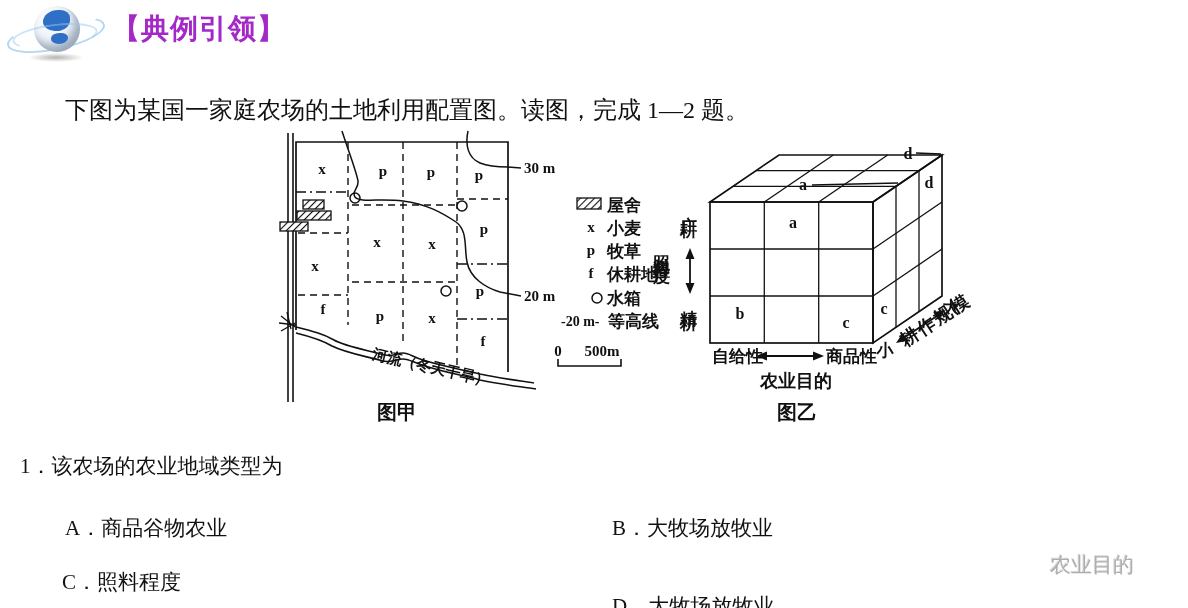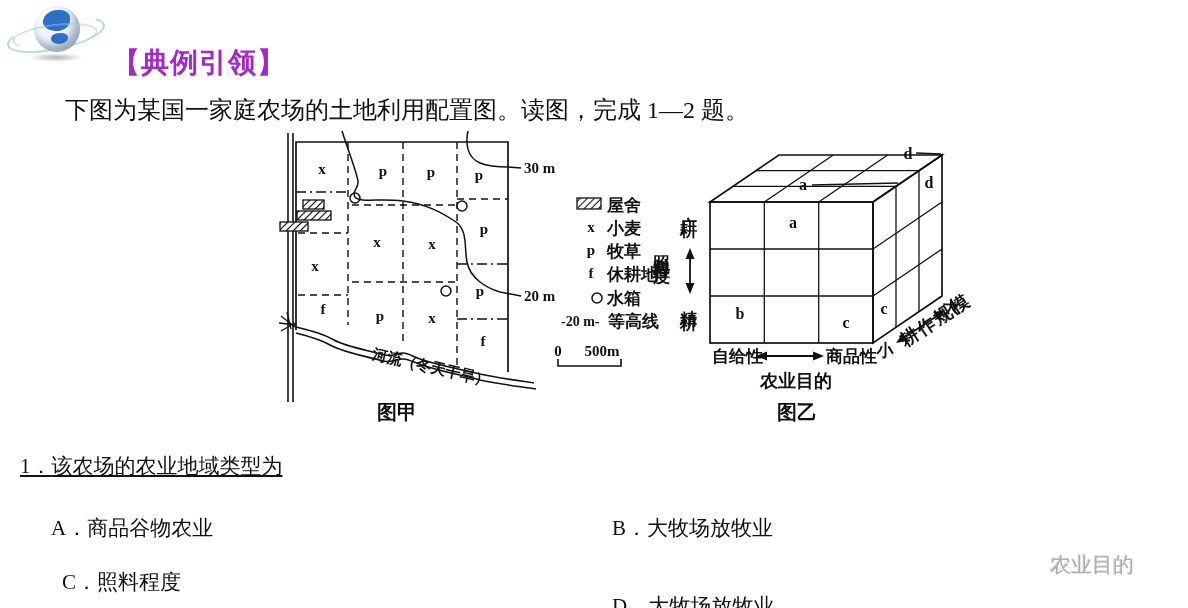--- a/index.html
+++ b/index.html
@@ -20,23 +20,23 @@
   .globe:before{content:"";position:absolute;left:9px;top:4px;width:27px;height:21px;
          background:#2f6fc6;border-radius:62% 40% 55% 48%;}
   .globe:after{content:"";position:absolute;left:17px;top:27px;width:17px;height:11px;
          background:#2f6fc6;border-radius:55% 45% 60% 50%;}
   .globe-shadow{left:14px;top:49px;width:56px;height:9px;border-radius:50%;
          background:radial-gradient(ellipse,rgba(90,90,90,.45),transparent 70%);}
   .page-title{left:112px;top:10px;font-family:"Liberation Sans","DejaVu Sans",sans-serif;
          font-size:28px;font-weight:bold;letter-spacing:1px;}
   
   .intro{left:65px;top:94px;font-size:24px;}
-  .question{left:20px;top:452px;font-size:21px;text-decoration:underline;}
+  .question{left:20px;top:452px;font-size:21px;}
   .option{font-size:21px;}
-  .opt-a{left:51px;top:514px;} .opt-b{left:612px;top:514px;}
+  .opt-a{left:65px;top:514px;} .opt-b{left:612px;top:514px;}
   .opt-c{left:62px;top:568px;} .opt-d{left:612px;top:592px;}
   .watermark{left:1050px;top:551px;font-family:"Liberation Sans","DejaVu Sans",sans-serif;
          font-size:21px;color:#adadad;text-shadow:1px 1px 0 #fff,-1px -1px 0 #d8d8d8;}
   
   svg text{font-family:"Liberation Serif","DejaVu Serif",serif;fill:#111;}
   .letter{font-size:15px;font-weight:bold;}
   .cube-letter{font-size:16px;font-weight:bold;}
   .lg-label{font-size:17px;font-weight:bold;}
   .small-num{font-size:15px;font-weight:bold;}
   .axis-cjk{font-size:17px;font-weight:bold;}
@@ -51,21 +51,21 @@
 </style>
 </head>
 <body>
 
 <div class="abs globe-wrap">
   <div class="abs orbit1"></div>
   <div class="abs globe"></div>
   <div class="abs orbit2"></div>
   <div class="abs globe-shadow"></div>
 </div>
-<div class="abs page-title" id="titleEl" style="color: rgb(164, 40, 200); margin-top: 34px;">【典例引领】</div>
+<div class="abs page-title" id="titleEl" style="color: rgb(164, 40, 200);">【典例引领】</div>
 
 <div class="abs intro">下图为某国一家庭农场的土地利用配置图。读图，完成 1—2 题。</div>
 
 <svg class="abs" style="left:0;top:0" width="1188" height="608" viewBox="0 0 1188 608">
   <defs>
     <pattern id="hatch" patternUnits="userSpaceOnUse" width="5" height="5" patternTransform="rotate(45)">
       <rect width="5" height="5" fill="#fff"></rect>
       <line x1="0" y1="0" x2="0" y2="5" stroke="#111" stroke-width="2.2"></line>
     </pattern>
   </defs>

